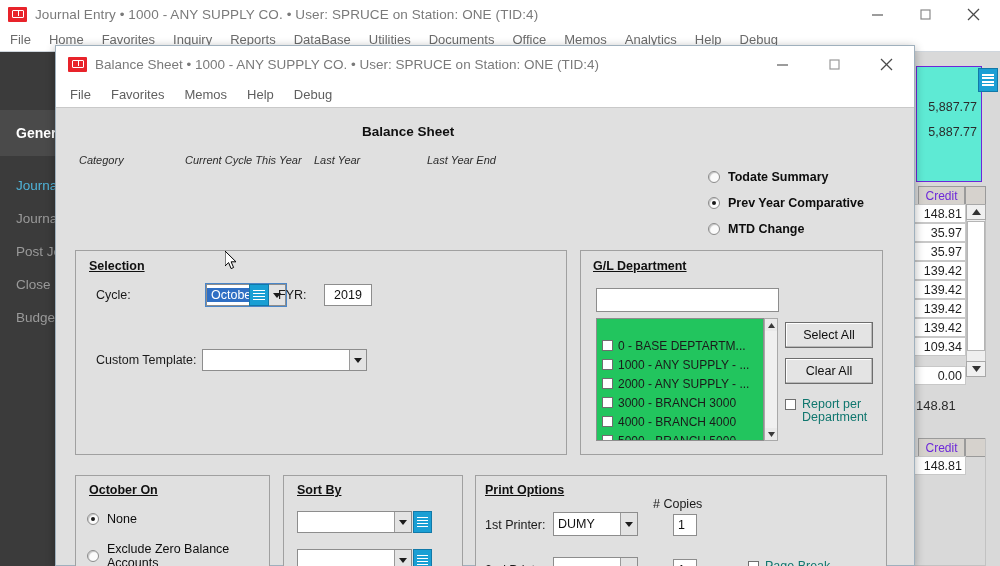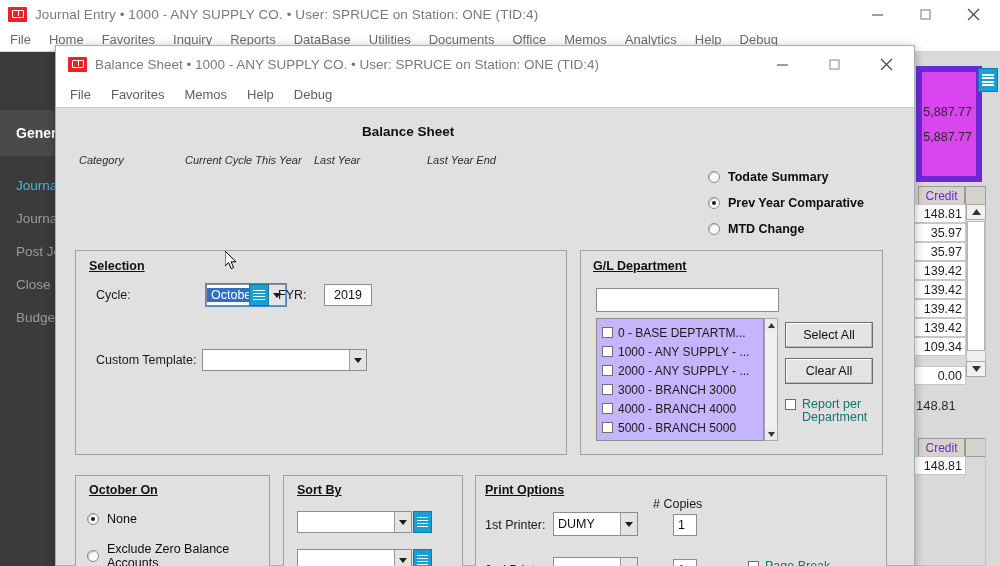--- a/index.html
+++ b/index.html
@@ -73,21 +73,21 @@
     position: absolute; left: 56px; top: 52px; width: 3px; height: 514px;
     background: #2196d6;
   }
   .main-body {
     position: absolute; left: 59px; top: 52px; width: 941px; height: 514px;
     background: #d9d9d9;
   }
 
   
   .bg-panel {
-    position: absolute; background: #d946ef; border: 6px solid #6d28d9;
+    position: absolute; background: #5eead4; border: 1px solid #6d28d9;
   }
   .bg-val {
     position: absolute; font-size: 12.5px; color: #2b2b2b; text-align: right;
     white-space: nowrap;
   }
   .listbtn {
     background: #1a9fd4; border: 1px solid #1179a8;
     display: flex; flex-direction: column; justify-content: center;
     align-items: center; gap: 1.5px; padding: 2px 1px;
   }
@@ -201,22 +201,22 @@
            border-right: 4px solid transparent; border-top: 5px solid #1c1c1c; }
 
   .btn {
     position: absolute; background: #e4e4e4; border: 1px solid #6d6d6d;
     font-size: 12.5px; color: #0f0f0f;
     display: flex; align-items: center; justify-content: center;
     box-shadow: inset -1px -1px 0 #b9b9b9, inset 1px 1px 0 #ffffff;
   }
 
   .listbox {
-    position: absolute; background: #c4b5fd; border: 1px solid #8d8d8d;
-    overflow: hidden; padding-top: 4px;
+    position: absolute; background: #22c55e; border: 1px solid #8d8d8d;
+    overflow: hidden; padding-top: 17px;
   }
   .lb-item {
     display: flex; align-items: center; gap: 5px; height: 19px;
     padding-left: 5px; font-size: 12px; color: #1a1a1a; white-space: nowrap;
   }
   .cbx {
     width: 11px; height: 11px; background: #ffffff; border: 1px solid #6f6f6f;
     flex: none; position: relative;
   }
   .cbx-row { position: absolute; display: flex; align-items: flex-start; gap: 6px; }

